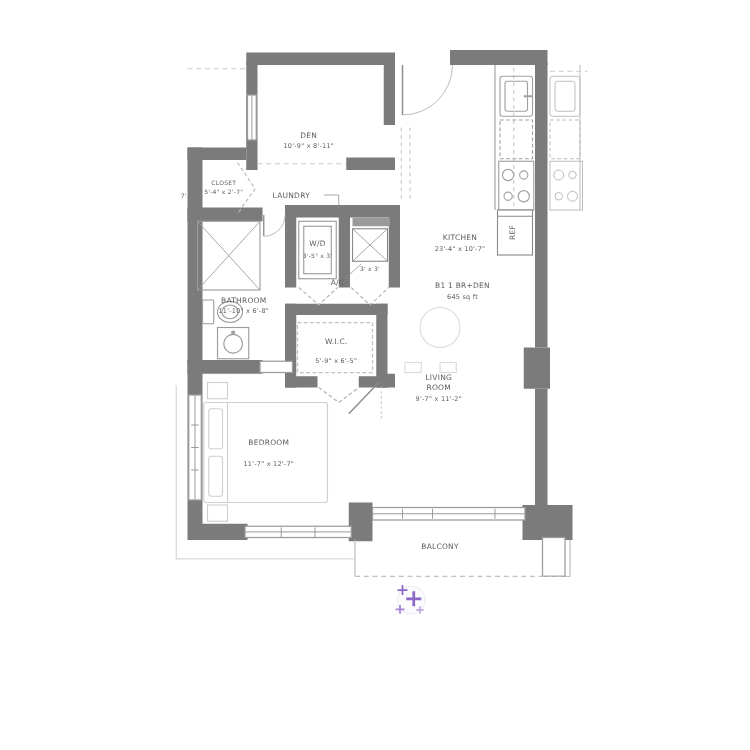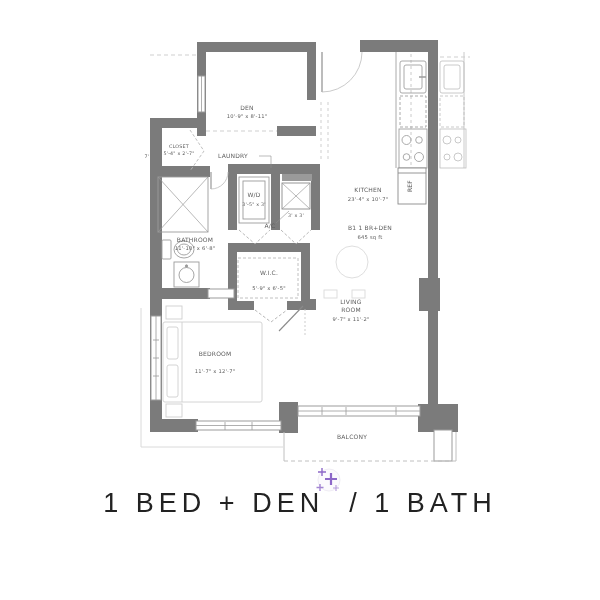--- a/index.html
+++ b/index.html
@@ -230,15 +230,14 @@
     <text class="lbl" x="215" y="356">BEDROOM</text>
     <text class="dim" x="215" y="373">11'-7" x 12'-7"</text>
 
     <text class="lbl" x="352" y="439">BALCONY</text>
 
     <text class="lbl" transform="rotate(-90 412 186)" x="412" y="186">REF</text>
   </g>
 </svg>
 
   <div class="footer">
-    <div class="subtitle">1 BED + DEN  / 1 BATH</div>
   </div>
 </div>
 
 </body></html>

